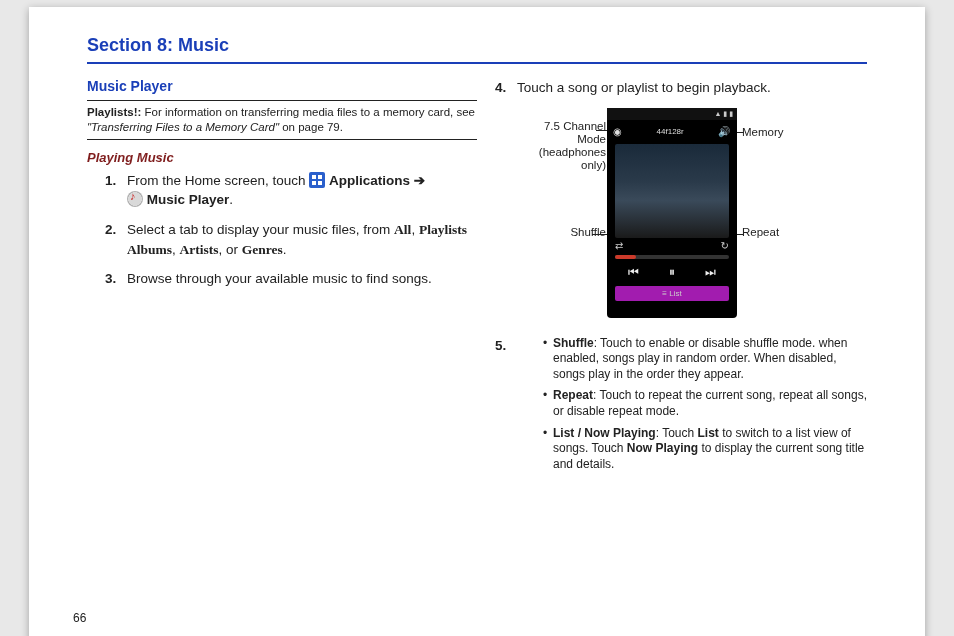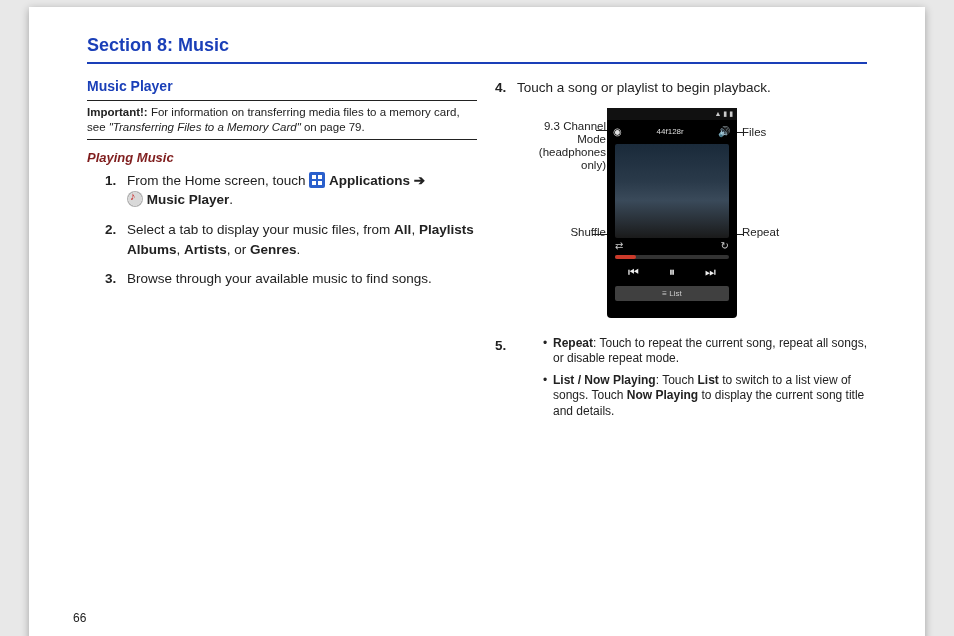--- a/index.html
+++ b/index.html
@@ -80,21 +80,21 @@
     position: relative;
     padding-left: 22px;
   }
   ol.steps > li::before {
     content: counter(step) ".";
     font-weight: bold;
     position: absolute;
     left: 0;
   }
   .bold { font-weight: bold; }
-  .cond { font-family: Liberation Sans, sans-serif; font-stretch: condensed; font-weight: bold; }
+  .cond { font-family: Liberation Serif, serif; font-stretch: condensed; font-weight: bold; }
   .icon-app {
     display: inline-block;
     width: 16px;
     height: 16px;
     background: #2a5fcc;
     vertical-align: -3px;
     position: relative;
     border-radius: 2px;
   }
   .icon-app::after {
@@ -194,21 +194,21 @@
   .ph-ctrl {
     display: flex;
     justify-content: space-around;
     align-items: center;
     padding: 4px 6px;
     color: #eee;
     font-size: 12px;
   }
   .ph-list {
     margin: 3px 8px 0 8px;
-    background: #404040;
+    background: #a21caf;
     color: #ccc;
     font-size: 8px;
     text-align: center;
     padding: 3px 0;
     border-radius: 2px;
   }
   .callout {
     position: absolute;
     font-size: 11.5px;
     line-height: 1.15;
@@ -258,21 +258,21 @@
 
 <div class="page">
   <div class="section-title">Section 8: Music</div>
 
   <div class="columns">
 
     <div class="col">
       <div class="sub-heading">Music Player</div>
 
       <div class="important-box">
-        <span class="label">Important!: </span><span>For information on transferring media files to a memory card, see </span><span class="ref-italic">"Transferring Files to a Memory Card"</span><span> on page 79.</span>
+        <span class="label">Playlists!: </span><span>For information on transferring media files to a memory card, see </span><span class="ref-italic">"Transferring Files to a Memory Card"</span><span> on page 79.</span>
       </div>
 
       <div class="sub-sub">Playing Music</div>
 
       <ol class="steps">
         <li>
           <span>From the Home screen, touch </span>
           <span class="icon-app"></span>
           <span class="bold"> Applications </span><span class="arrow">➔</span><br>
           <span class="icon-music"></span>
@@ -284,23 +284,23 @@
         <li>Browse through your available music to find songs.</li>
       </ol>
     </div>
 
     <div class="col">
       <ol class="steps" start="4" style="counter-reset: step 3;">
         <li>Touch a song or playlist to begin playback.</li>
       </ol>
 
       <div class="phone-wrap">
-        <div class="callout call-l1">9.3 Channel Mode (headphones only)</div>
+        <div class="callout call-l1">7.5 Channel Mode (headphones only)</div>
         <div class="callout call-l2">Shuffle</div>
-        <div class="callout call-r1">Files</div>
+        <div class="callout call-r1">Memory</div>
         <div class="callout call-r2">Repeat</div>
         <div class="lead lead-l1"></div>
         <div class="lead lead-l2"></div>
         <div class="lead lead-r1"></div>
         <div class="lead lead-r2"></div>
 
         <div class="phone">
           <div class="ph-status">▲ ▮ ▮</div>
           <div class="ph-top">
             <span class="ph-icon">◉</span>
@@ -319,20 +319,23 @@
             <span>⏭</span>
           </div>
           <div class="ph-list">≡ List</div>
         </div>
       </div>
 
       <ol class="steps" style="counter-reset: step 4;">
         <li>
           <ul class="bullets">
             <li>
+              <span class="bold">Shuffle</span><span>: Touch to enable or disable shuffle mode. when enabled, songs play in random order. When disabled, songs play in the order they appear.</span>
+            </li>
+            <li>
               <span class="bold">Repeat</span><span>: Touch to repeat the current song, repeat all songs, or disable repeat mode.</span>
             </li>
             <li>
               <span class="bold">List / Now Playing</span><span>: Touch </span><span class="bold">List</span><span> to switch to a list view of songs. Touch </span><span class="bold">Now Playing</span><span> to display the current song title and details.</span>
             </li>
           </ul>
         </li>
       </ol>
     </div>
   </div>

